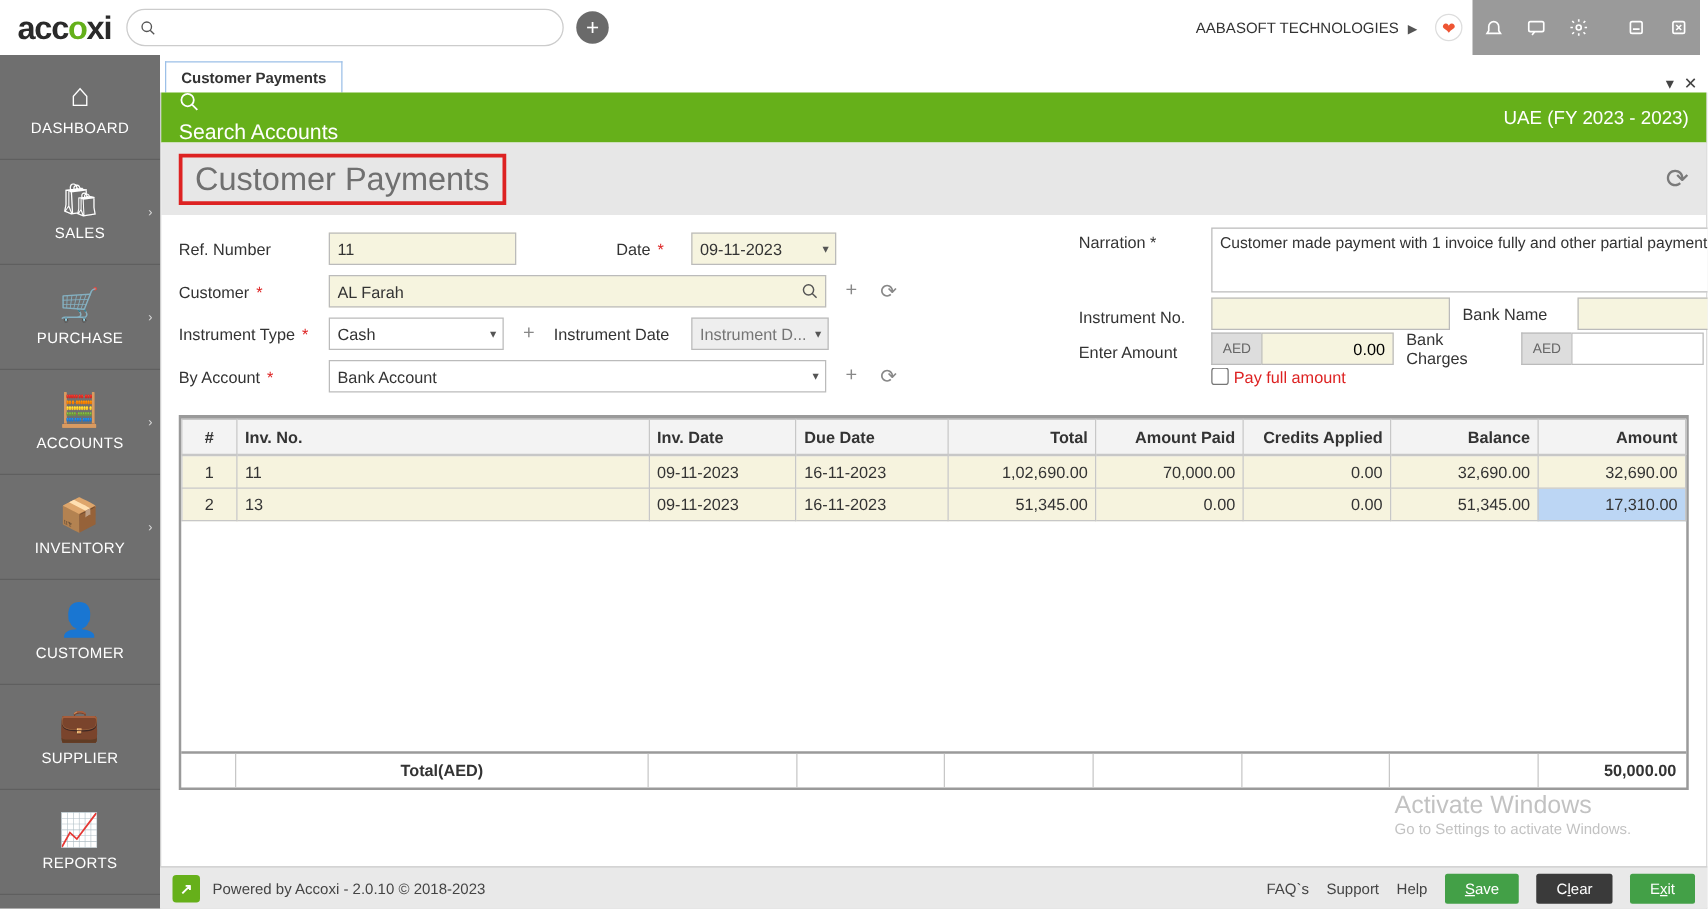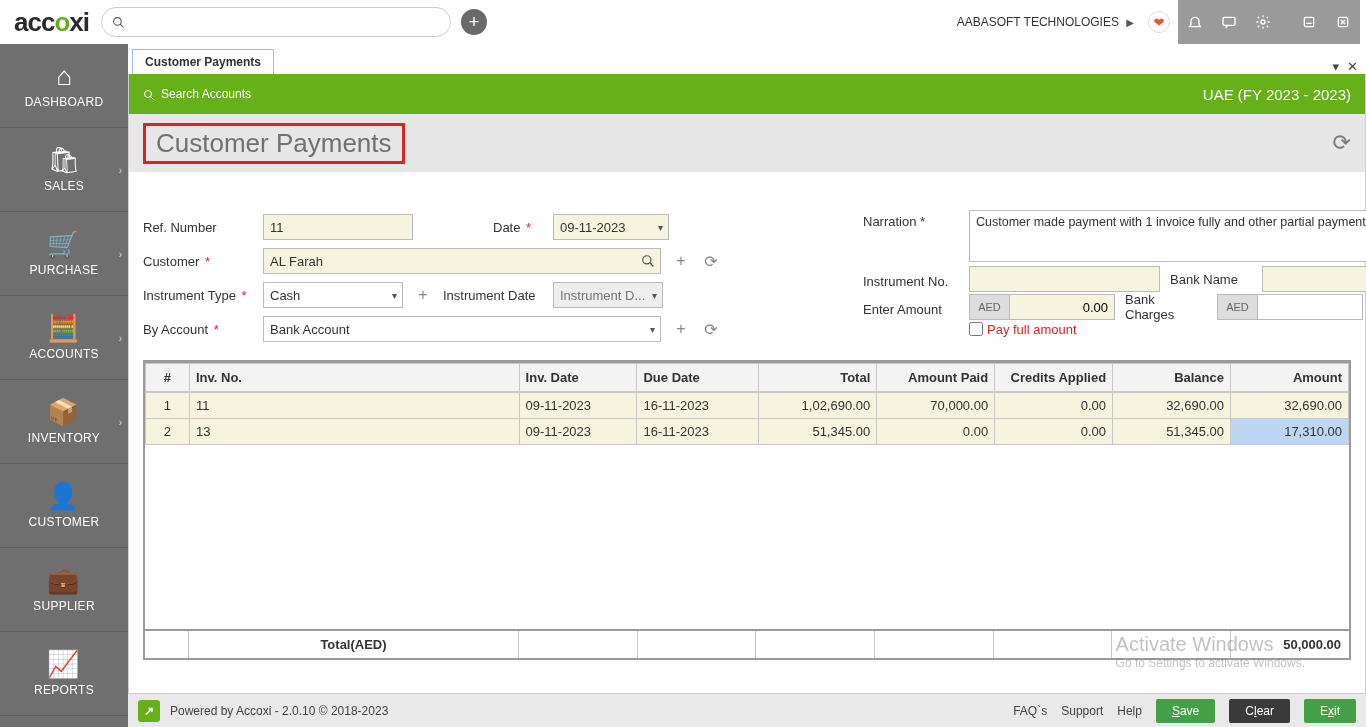--- a/index.html
+++ b/index.html
@@ -30,29 +30,29 @@
 
   
   .tabstrip { position: absolute; left: 128px; top: 44px; right: 0; height: 30px; display: flex; align-items: flex-end; padding-left: 4px; }
   .tab { border: 1px solid #9cc0e8; border-bottom: none; background: #fff; padding: 5px 12px; font-size: 12px; font-weight: 600; color: #333; }
   .tabstrip .tabright { margin-left: auto; display: flex; gap: 8px; padding-right: 8px; color: #444; font-size: 13px; }
 
   
   .content { position: absolute; left: 128px; top: 74px; right: 0; bottom: 0; border: 1px solid #cfcfcf; border-top: none; display: flex; flex-direction: column; }
 
   .greenbar { height: 40px; background: #66b01a; display: flex; align-items: center; color: #fff; padding: 0 14px; }
-  .greenbar .sa { display: flex; align-items: flex-end; gap: 6px; font-size: 12px; cursor: pointer; }
+  .greenbar .sa { display: flex; align-items: flex-start; gap: 6px; font-size: 17px; cursor: pointer; flex-direction: column; }
   .greenbar .fy { margin-left: auto; font-size: 15px; }
 
   .pageheader { height: 58px; background: #e7e7e7; display: flex; align-items: center; padding: 0 14px; }
   .pageheader .titlebox { border: 3px solid #d22; padding: 2px 10px; }
   .pageheader .titlebox h1 { font-size: 26px; font-weight: 400; color: #707070; }
   .pageheader .refresh { margin-left: auto; color: #7a7a7a; font-size: 22px; cursor: pointer; }
 
-  .formarea { padding: 10px 14px 6px; margin-top: 28px; }
+  .formarea { padding: 10px 14px 6px; }
   .formrow { display: flex; align-items: center; min-height: 34px; gap: 10px; }
   .formrow .lbl { width: 110px; font-size: 13px; color: #333; }
   .formrow .req { color: #d22; margin-left: 2px; }
   .control, .control-sel { height: 26px; border: 1px solid #bbb; background: #f6f4df; padding: 0 6px; font-size: 13px; color: #333; }
   .dropdown { position: relative; display: inline-flex; align-items: center; }
   .dropdown .caret { position: absolute; right: 6px; font-size: 10px; color: #555; pointer-events: none; }
   .ctl-ref { width: 150px; }
   .ctl-date { width: 116px; }
   .ctl-cust { width: 398px; }
   .ctl-cust-wrap { position: relative; display: inline-flex; }

